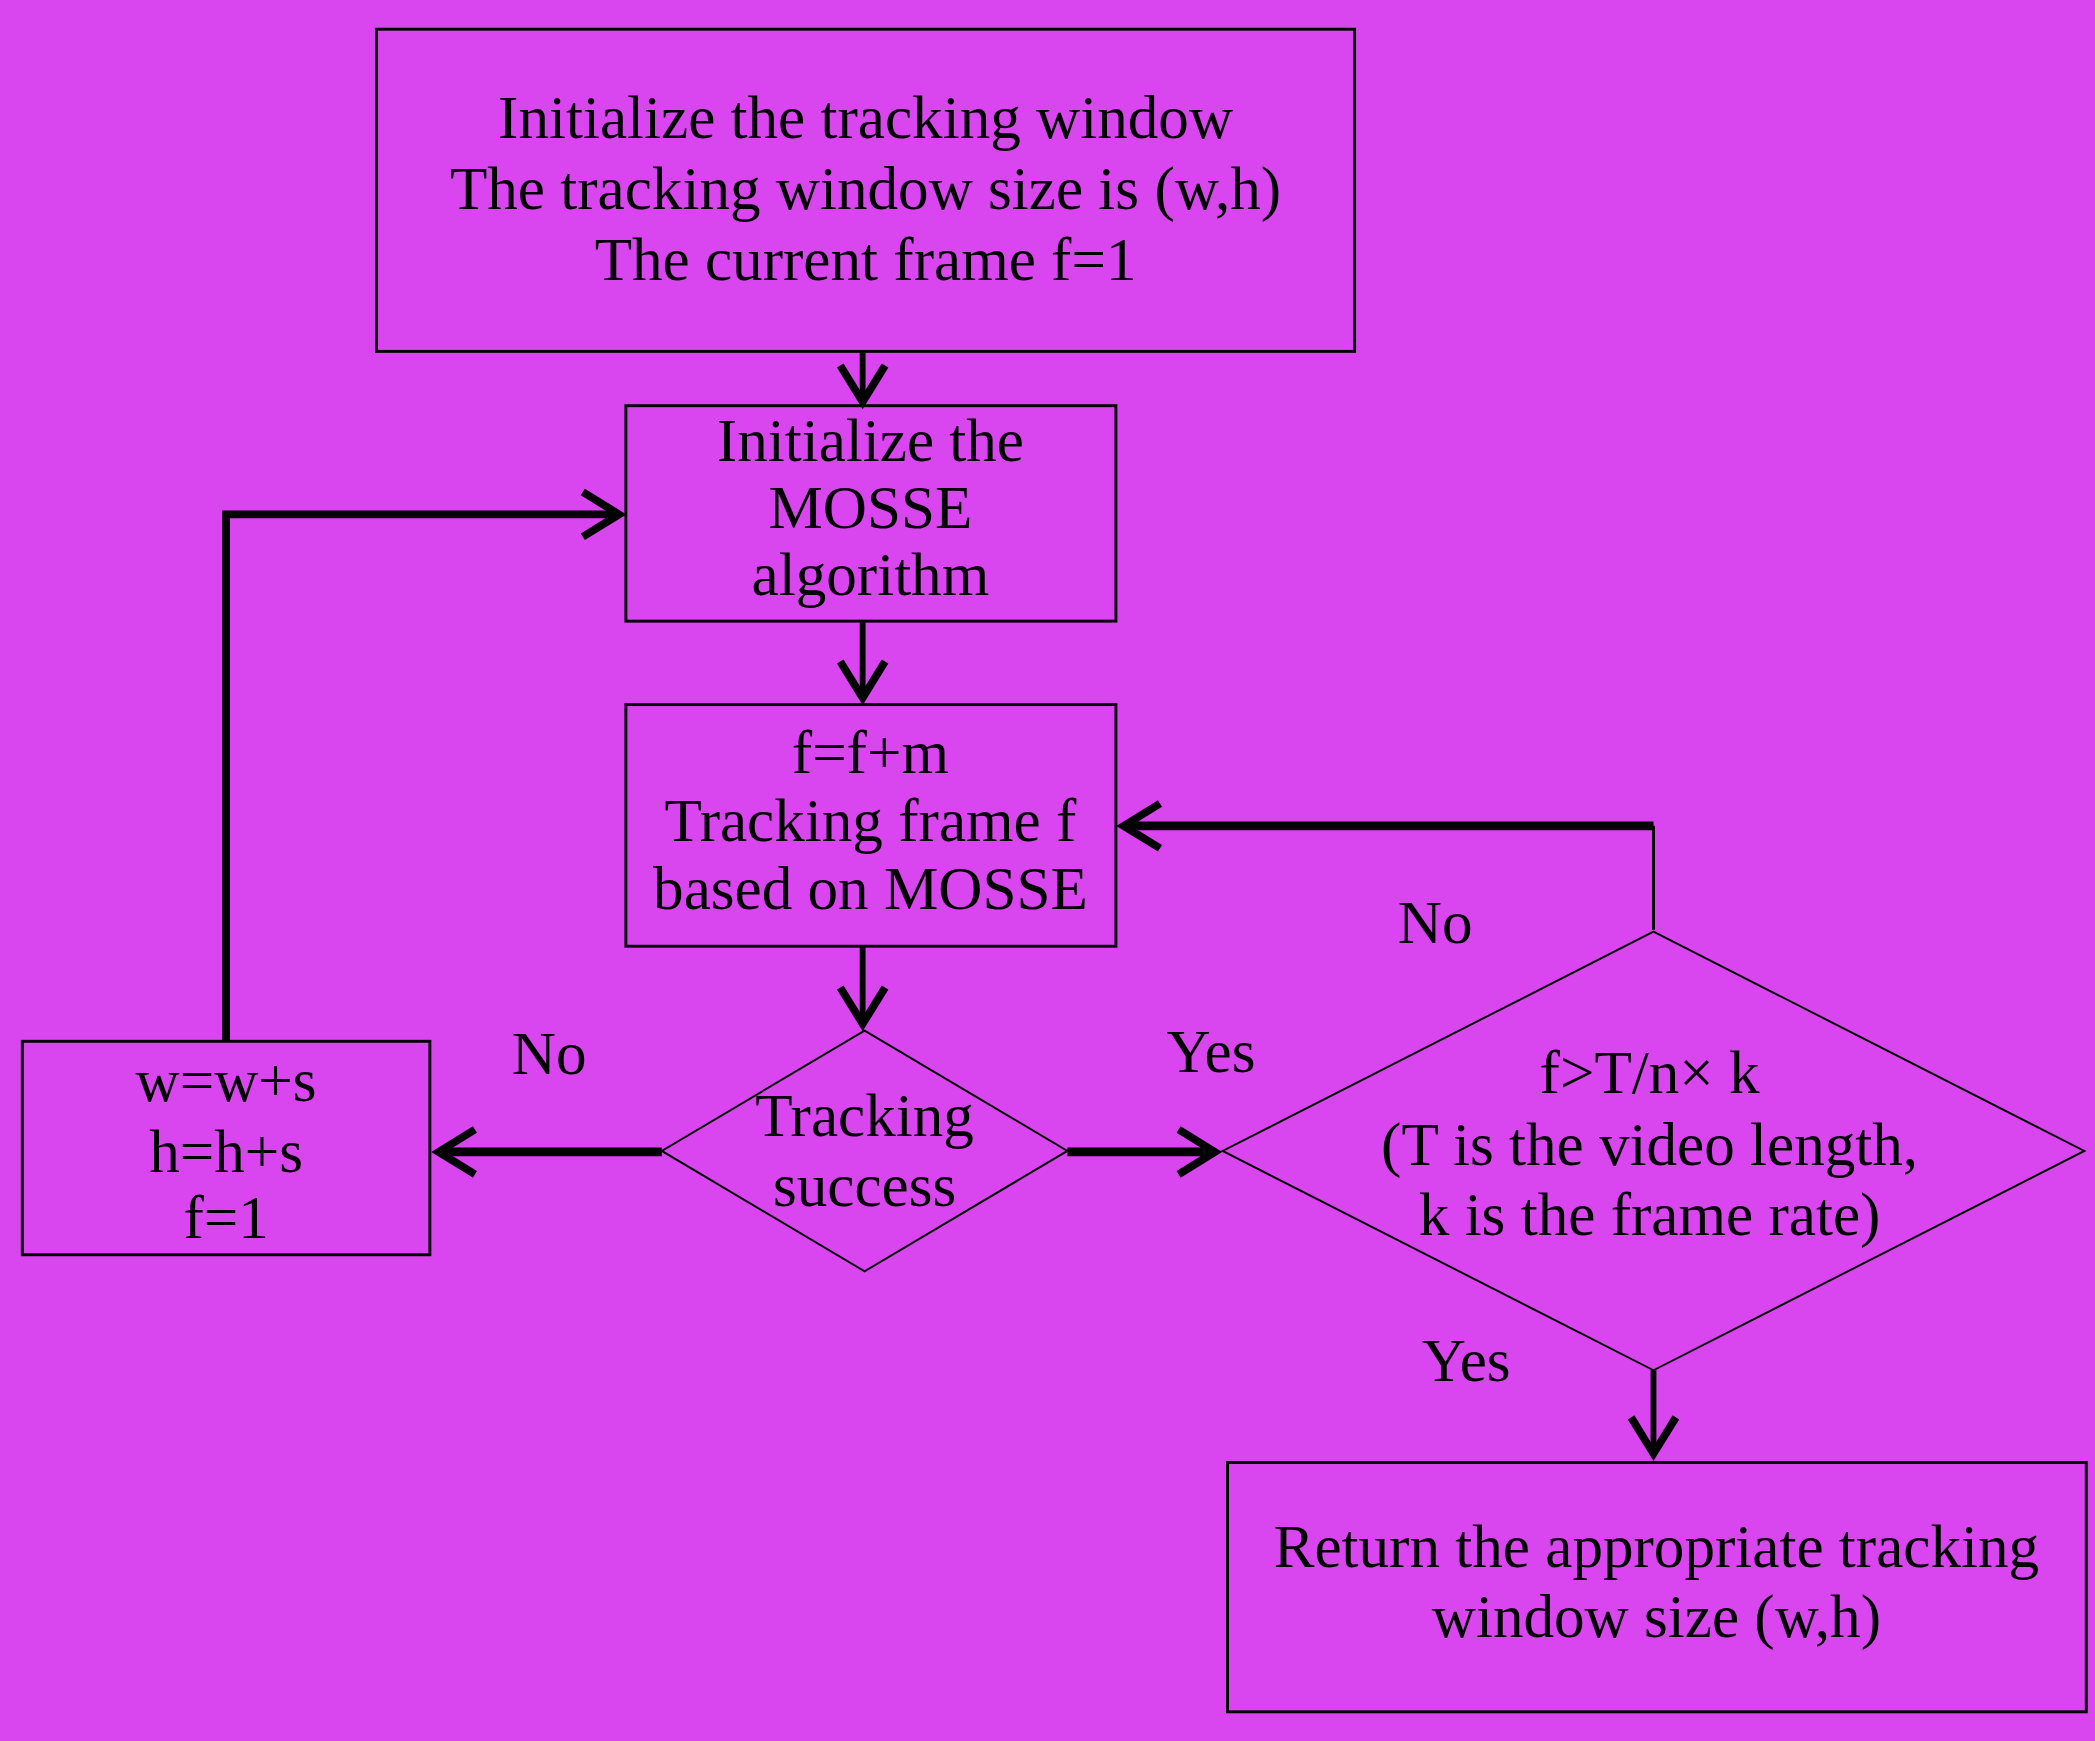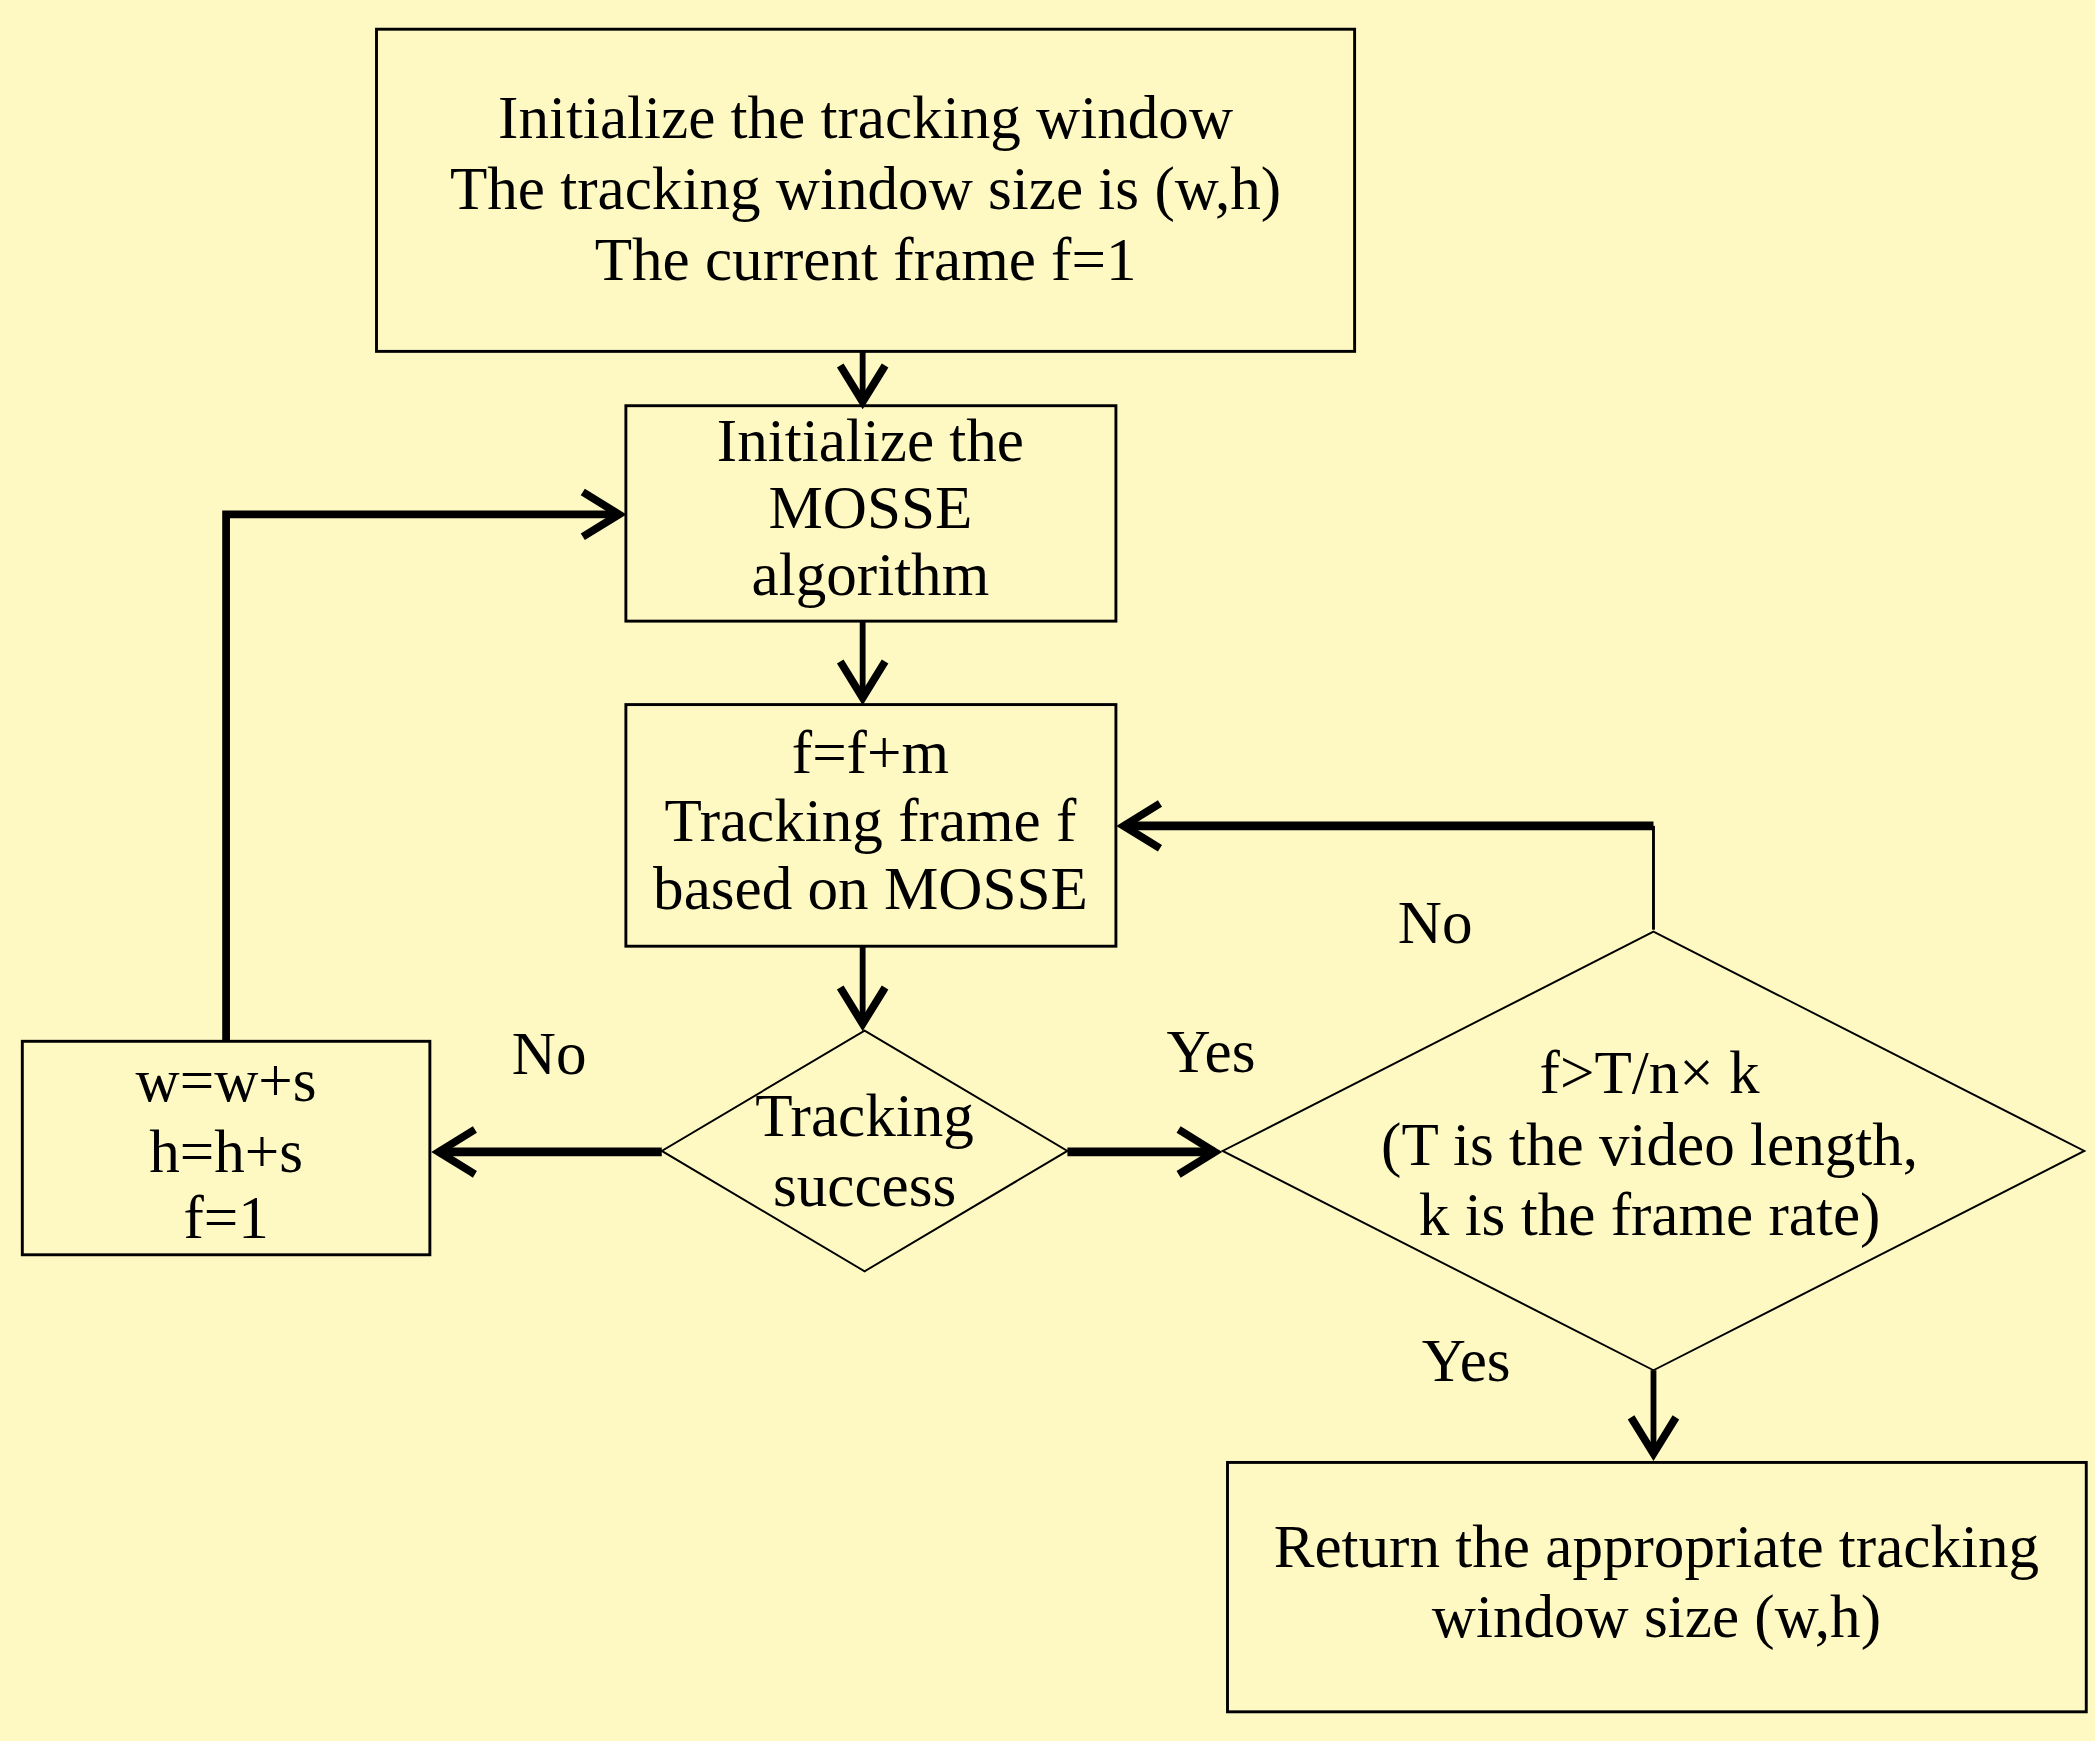--- a/index.html
+++ b/index.html
@@ -3,21 +3,21 @@
 <meta charset="utf-8">
 <style>
   html, body {
     margin: 0;
     padding: 0;
     background: #ffffff;
   }
   .stage {
     width: 2095px;
     height: 1742px;
-    background: #fef9c3;
+    background: #d946ef;
     position: relative;
   }
   svg {
     display: block;
   }
   .node-outline {
     fill: none;
     stroke: #000000;
   }
   .rect-node { stroke-width: 3px; }

